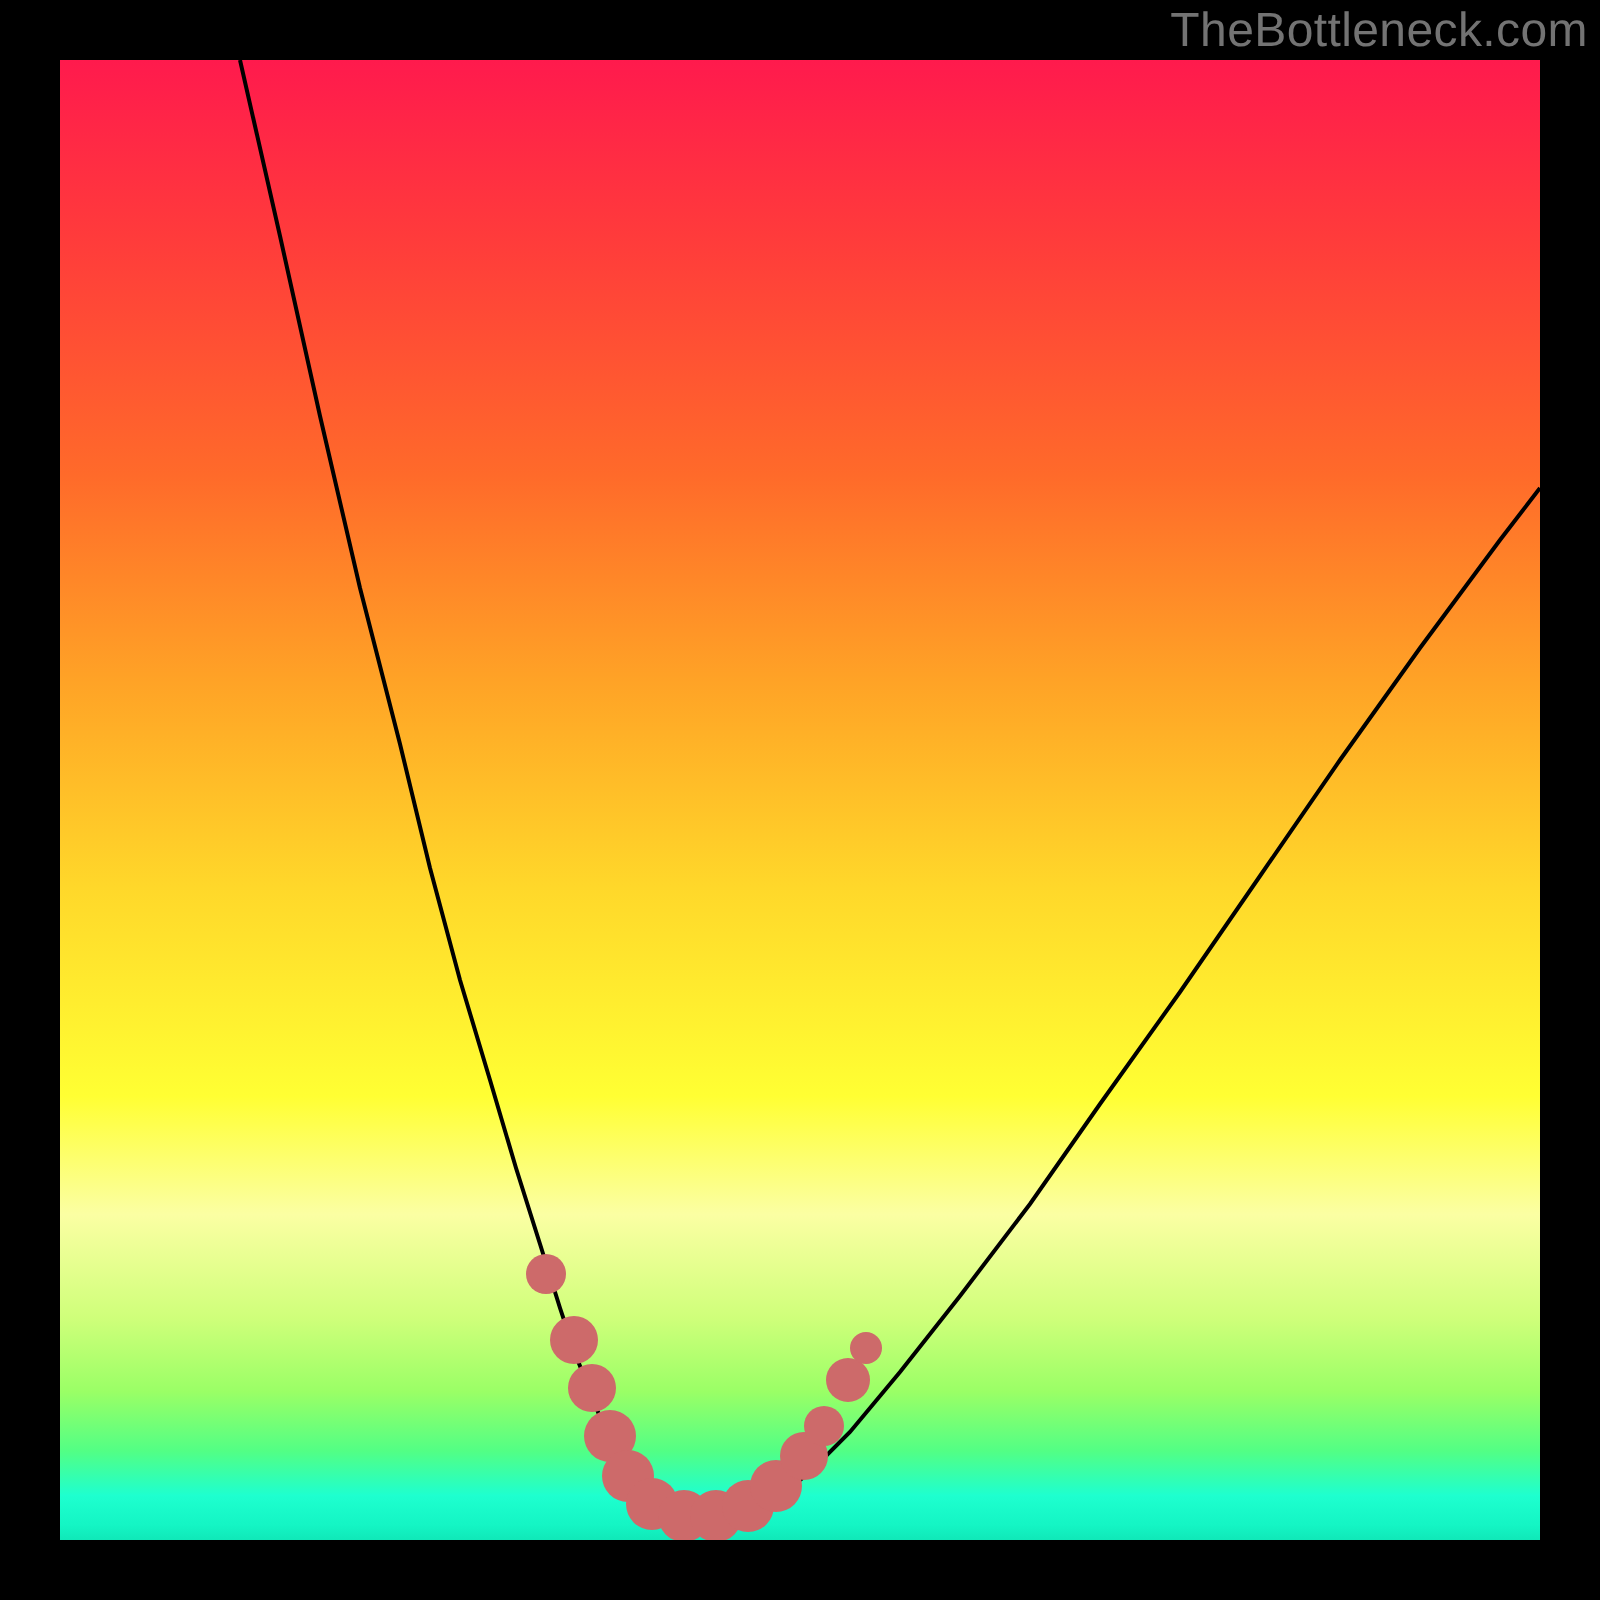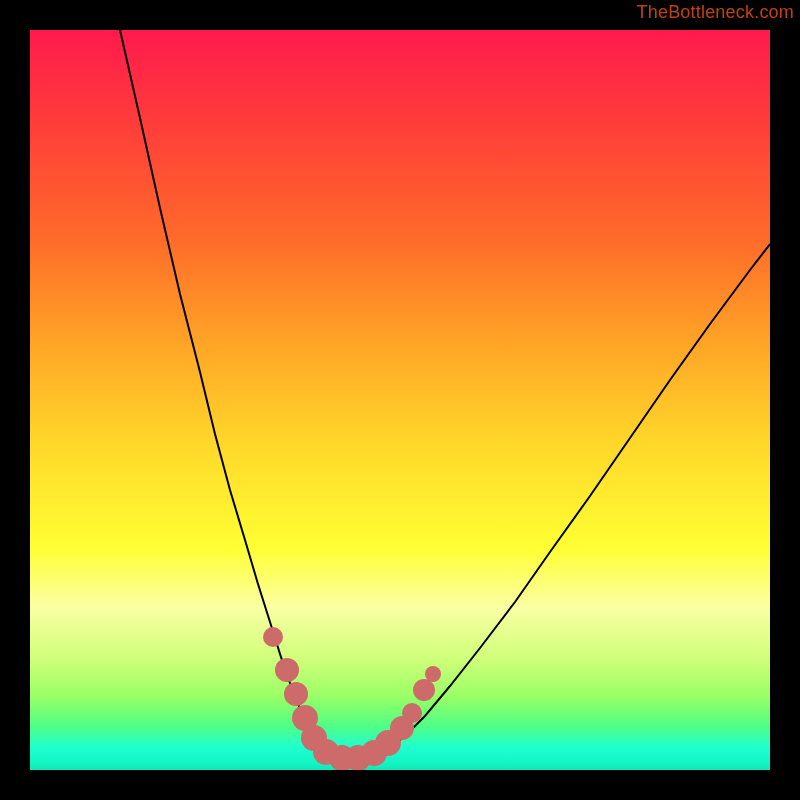--- a/index.html
+++ b/index.html
@@ -39,22 +39,22 @@
       #52ff85 94%,
       #1effcf 97%,
       #14f5c4 99%,
       #10e8b8 100%
     );
   }
   .watermark {
     position: absolute;
     top: 2px;
     right: 6px;
-    color: #c2410c;
-    font-size: 18px;
+    color: #737373;
+    font-size: 24px;
     font-weight: 500;
     letter-spacing: 0.2px;
     z-index: 10;
   }
   svg {
     position: absolute;
     left: 0;
     top: 0;
     width: 740px;
     height: 740px;

